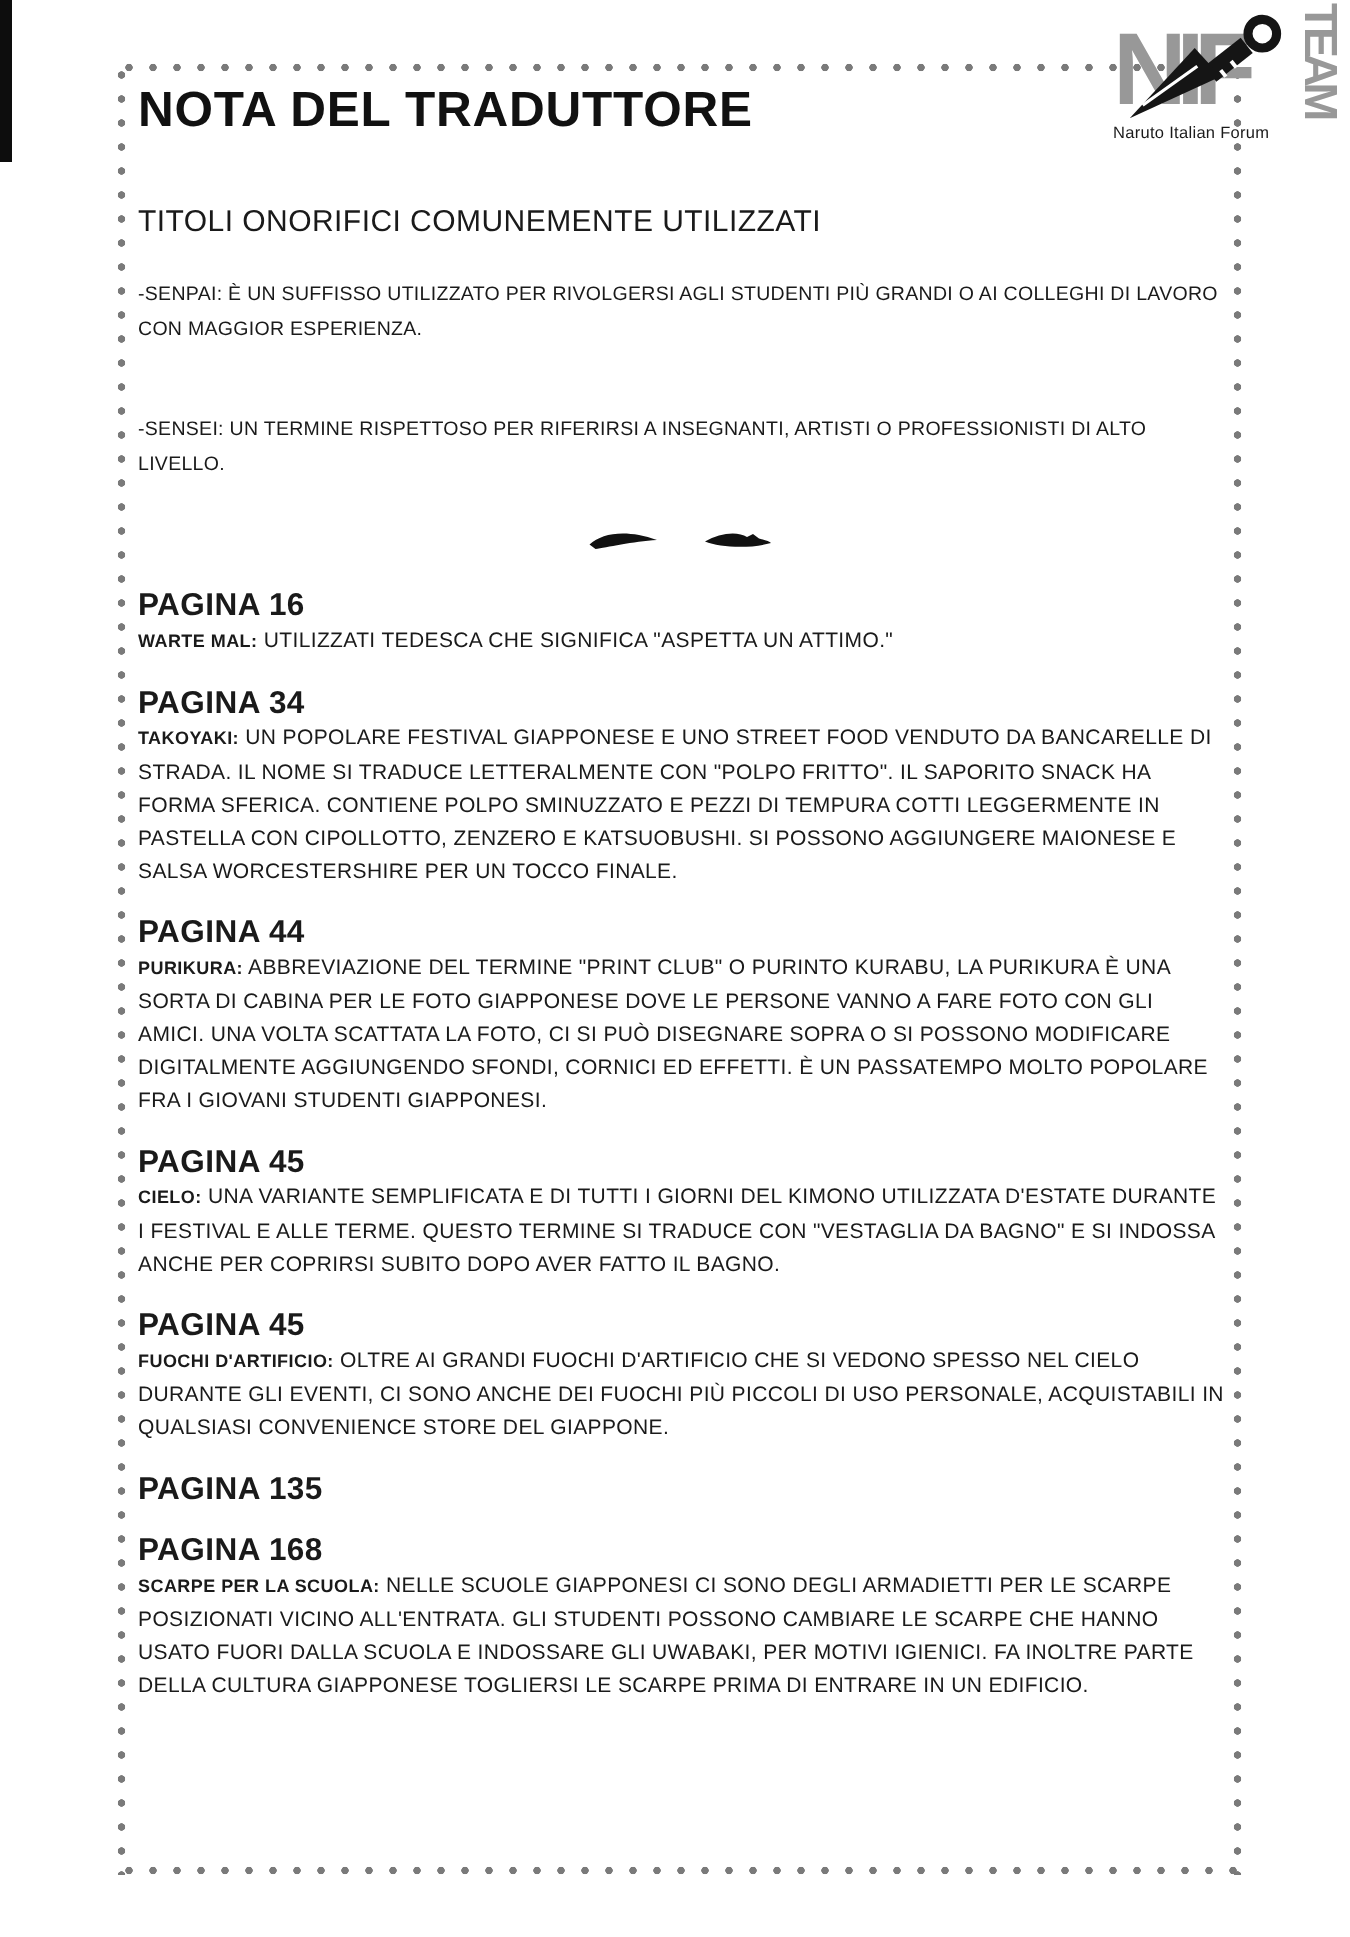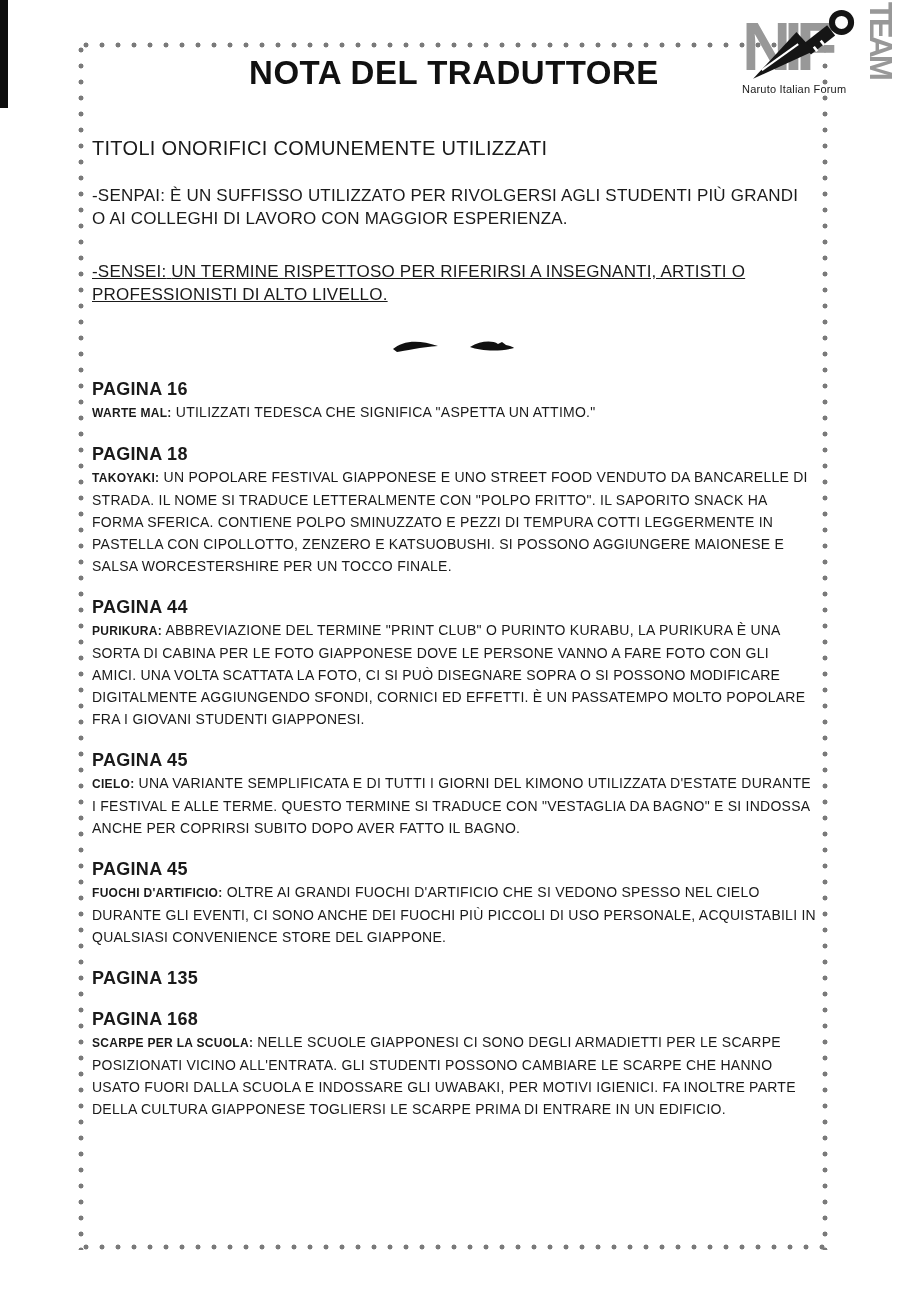--- a/index.html
+++ b/index.html
@@ -29,32 +29,32 @@
     font-weight:900; color:#989898; letter-spacing:-7px; }
   .logo-team { position:absolute; left:120px; top:0; height:96px;
     writing-mode:vertical-rl; font-size:31px; font-weight:900; color:#989898; letter-spacing:-3px; }
   .logo-sub { position:absolute; left:0; bottom:3px; font-size:11px; font-weight:normal;
     color:#1a1a1a; white-space:nowrap; letter-spacing:0.2px; }
   .kunai { position:absolute; left:2px; top:4px; width:124px; height:78px; }
 
   
   .content { position:absolute; left:92px; top:45px; width:724px; }
   .title { margin:10px 0 0 0; font-size:33px; line-height:36px; font-weight:900;
-    letter-spacing:0.5px; color:#111;text-align:center; }
+    letter-spacing:0.5px; color:#111; }
   .intro-heading { margin-top:47px; font-size:20px; line-height:20px; letter-spacing:0.3px; }
-  .intro-entry { margin:0; font-size:17px; line-height:23px; letter-spacing:0.2px; }
+  .intro-entry { margin:0; font-size:13px; line-height:23px; letter-spacing:0.2px; }
   .entry-senpai { margin-top:26px; }
-  .entry-sensei { margin-top:30px;text-decoration:underline; }
+  .entry-sensei { margin-top:44px; }
 
   .divider { margin-top:33px; height:17px; display:flex; justify-content:center; gap:28px; }
   .divider svg { width:48px; height:16px; }
 
   .note { margin-top:20px; }
   .note-first { margin-top:23px; }
-  .note-page { font-size:18px; line-height:21px; font-weight:bold; letter-spacing:0.3px; }
+  .note-page { font-size:21px; line-height:21px; font-weight:bold; letter-spacing:0.3px; }
   .note-text { margin:1px 0 0 0; font-size:14px; line-height:22px; letter-spacing:0.25px; }
   .term { font-size:12px; font-weight:bold; letter-spacing:0.3px; }
 </style>
 </head>
 <body>
 
 <div class="page">
 
   <div class="edge-strip"></div>
 
@@ -94,21 +94,21 @@
         <path d="M2,8 C12,2 24,1 30,5 L34,3 L38,6 C42,7 45,8 46,9 C32,13 12,12 2,8 Z" fill="#111111"></path>
       </svg>
     </div>
 
     <section class="note note-first">
       <div class="note-page">PAGINA 16</div>
       <p class="note-text"><span class="term">WARTE MAL:</span> <span>UTILIZZATI TEDESCA CHE SIGNIFICA "ASPETTA UN ATTIMO."</span></p>
     </section>
 
     <section class="note">
-      <div class="note-page">PAGINA 18</div>
+      <div class="note-page">PAGINA 34</div>
       <p class="note-text"><span class="term">TAKOYAKI:</span> <span>UN POPOLARE FESTIVAL GIAPPONESE E UNO STREET FOOD VENDUTO DA BANCARELLE DI STRADA. IL NOME SI TRADUCE LETTERALMENTE CON "POLPO FRITTO". IL SAPORITO SNACK HA FORMA SFERICA. CONTIENE POLPO SMINUZZATO E PEZZI DI TEMPURA COTTI LEGGERMENTE IN PASTELLA CON CIPOLLOTTO, ZENZERO E KATSUOBUSHI. SI POSSONO AGGIUNGERE MAIONESE E SALSA WORCESTERSHIRE PER UN TOCCO FINALE.</span></p>
     </section>
 
     <section class="note">
       <div class="note-page">PAGINA 44</div>
       <p class="note-text"><span class="term">PURIKURA:</span> <span>ABBREVIAZIONE DEL TERMINE "PRINT CLUB" O PURINTO KURABU, LA PURIKURA È UNA SORTA DI CABINA PER LE FOTO GIAPPONESE DOVE LE PERSONE VANNO A FARE FOTO CON GLI AMICI. UNA VOLTA SCATTATA LA FOTO, CI SI PUÒ DISEGNARE SOPRA O SI POSSONO MODIFICARE DIGITALMENTE AGGIUNGENDO SFONDI, CORNICI ED EFFETTI. È UN PASSATEMPO MOLTO POPOLARE FRA I GIOVANI STUDENTI GIAPPONESI.</span></p>
     </section>
 
     <section class="note">
       <div class="note-page">PAGINA 45</div>

